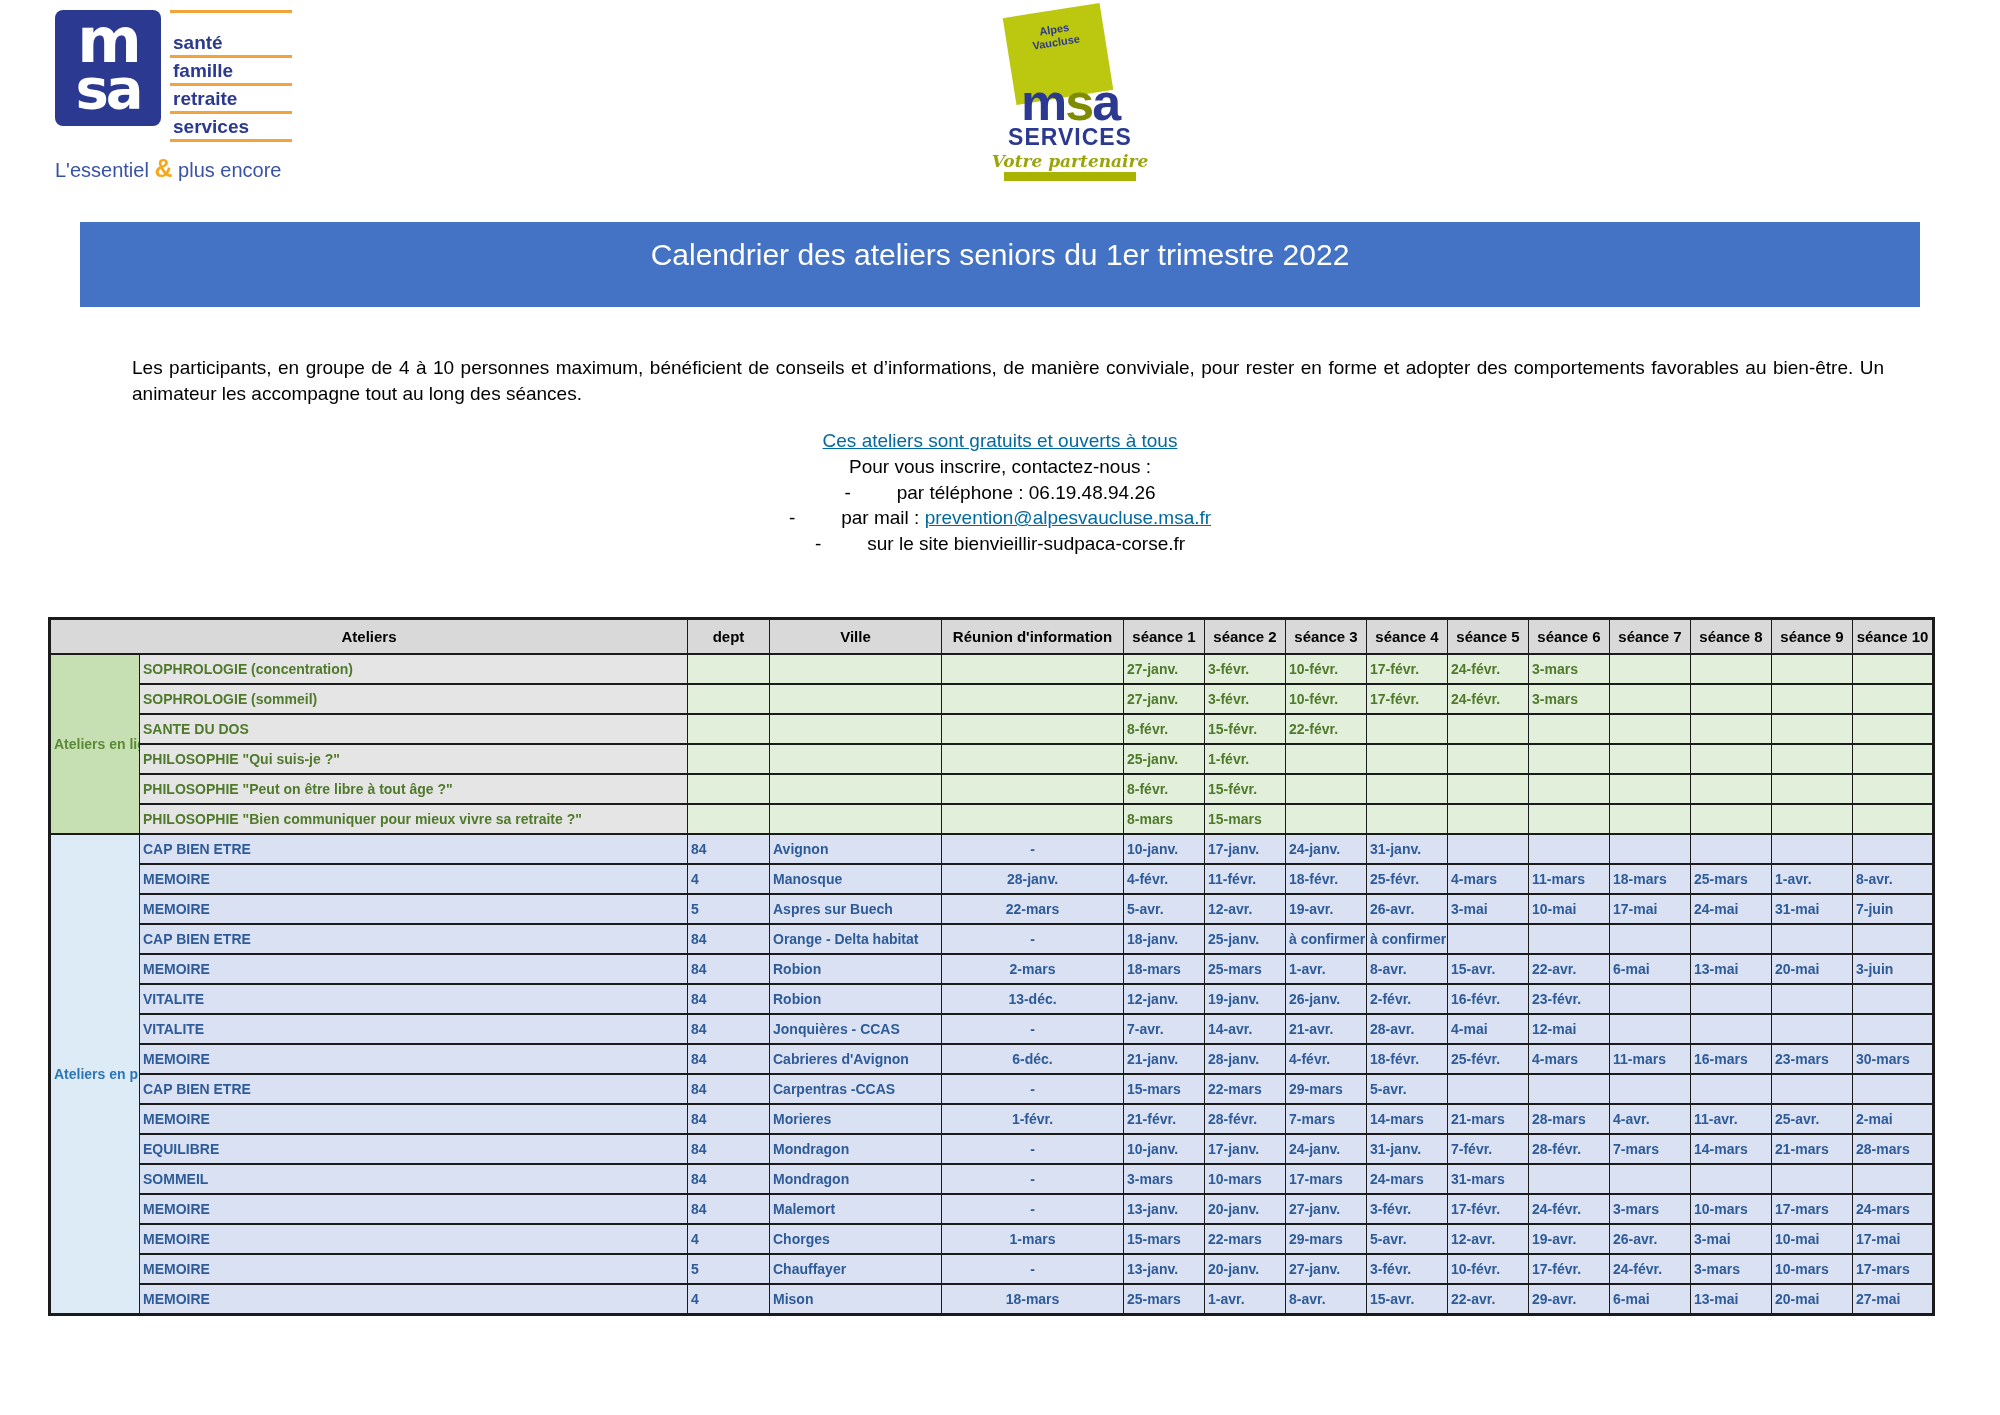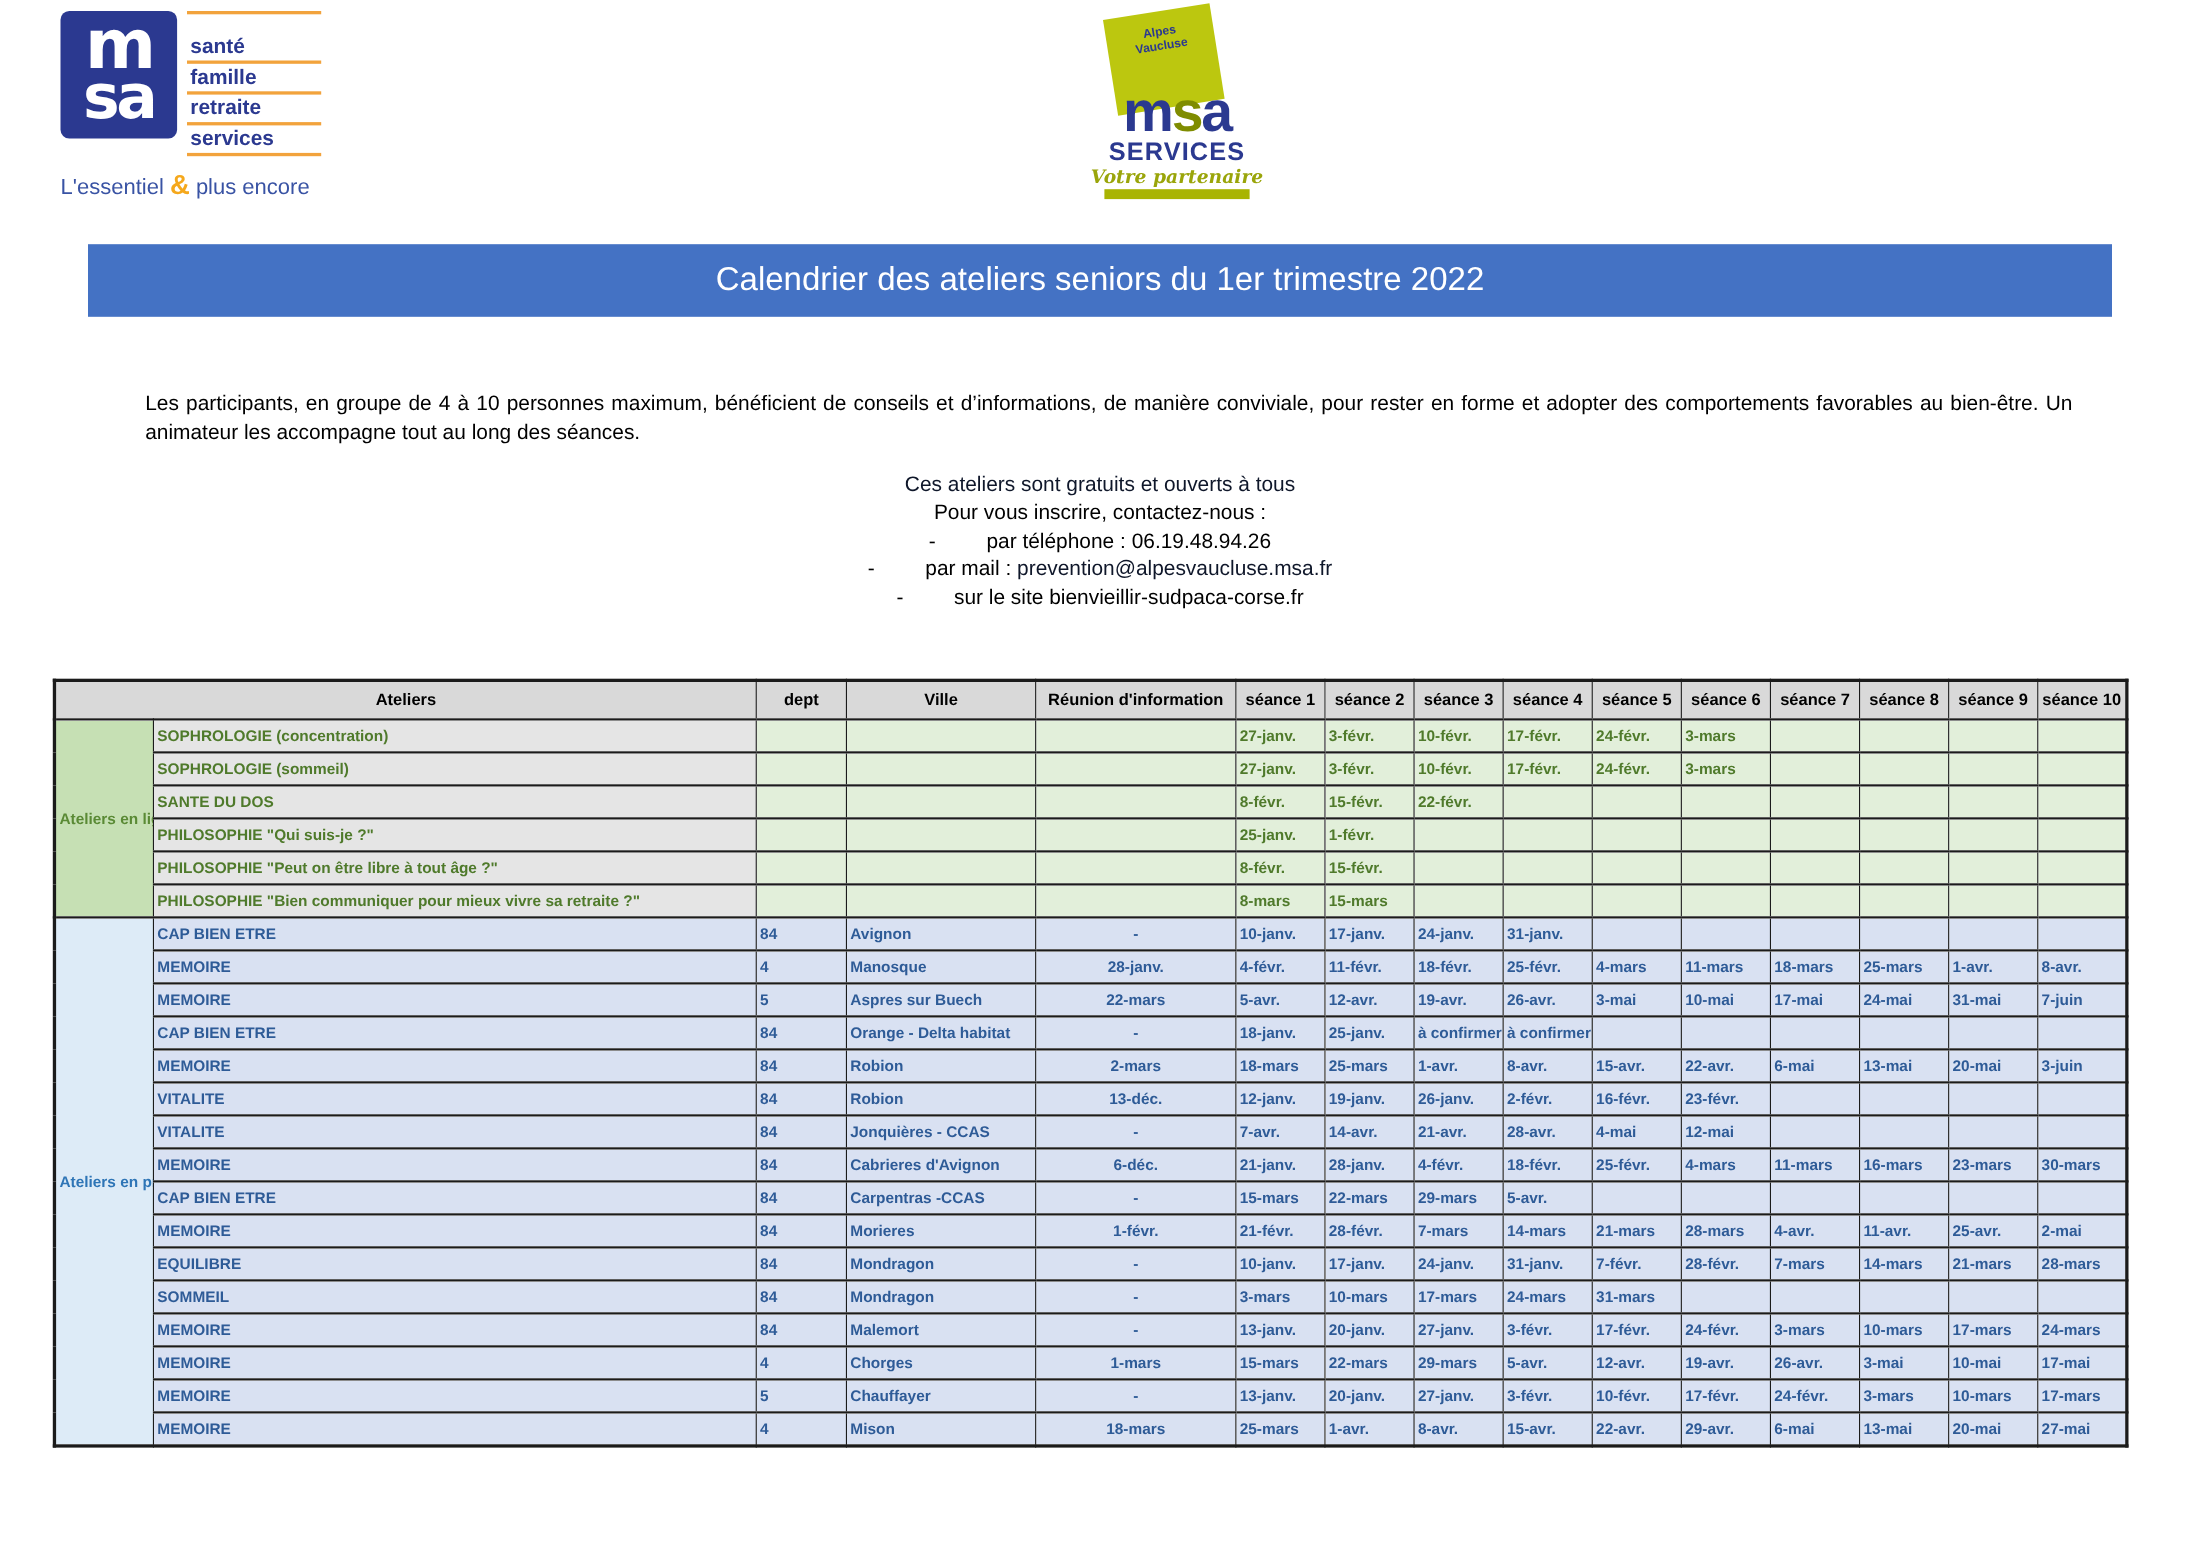--- a/index.html
+++ b/index.html
@@ -27,30 +27,30 @@
   .ls-region{padding-top:13px;color:#2b3990;font-weight:bold;font-size:11px;line-height:1.15;}
   .ls-msa{position:relative;z-index:1;margin-top:72px;font-size:52px;font-weight:bold;
           line-height:.85;color:#2b3990;letter-spacing:-2px;}
   .ls-msa .olive{color:#7f8c00;}
   .ls-name{position:relative;z-index:1;font-size:23px;font-weight:bold;letter-spacing:1px;color:#2b3990;}
   .ls-tag{font-family:"DejaVu Serif", serif;font-style:italic;font-weight:bold;
           color:#9aa50a;font-size:17px;margin-top:0;}
   .ls-strip{width:132px;height:9px;background:#a9b402;margin:1px auto 0;}
 
   
-  .title-bar{position:absolute;left:80px;top:222px;width:1840px;height:66px;background:#4472C4;
+  .title-bar{position:absolute;left:80px;top:222px;width:1840px;height:85px;background:#4472C4;
              color:#fff;font-size:30px;text-align:center;line-height:66px;}
 
   
   .p1{position:absolute;left:132px;top:307px;width:1750px;font-size:19px;line-height:1.3;}
   .p2{position:absolute;left:132px;top:355px;width:1752px;font-size:19px;line-height:1.35;text-align:justify;}
 
   
   .contact{position:absolute;left:0;top:428px;width:100%;text-align:center;font-size:19px;line-height:1.36;}
-  .contact a{color:#0f172a;cursor:pointer;}
+  .contact a{color:#0369a1;text-decoration:underline;cursor:pointer;}
   .bullet{display:flex;justify-content:center;}
   .bullet .dash{margin-right:46px;}
 
   
   table.cal{position:absolute;left:48px;top:617px;width:1701px;border-collapse:collapse;
             table-layout:fixed;font-weight:bold;}
   table.cal,table.cal th,table.cal td{border:1px solid #1b1b1b;}
   table.cal{border:3px solid #1b1b1b;}
   table.cal th{background:#D9D9D9;color:#000;font-size:15px;height:33px;border-bottom-width:2px;
                padding:0 2px;overflow:hidden;white-space:nowrap;}

